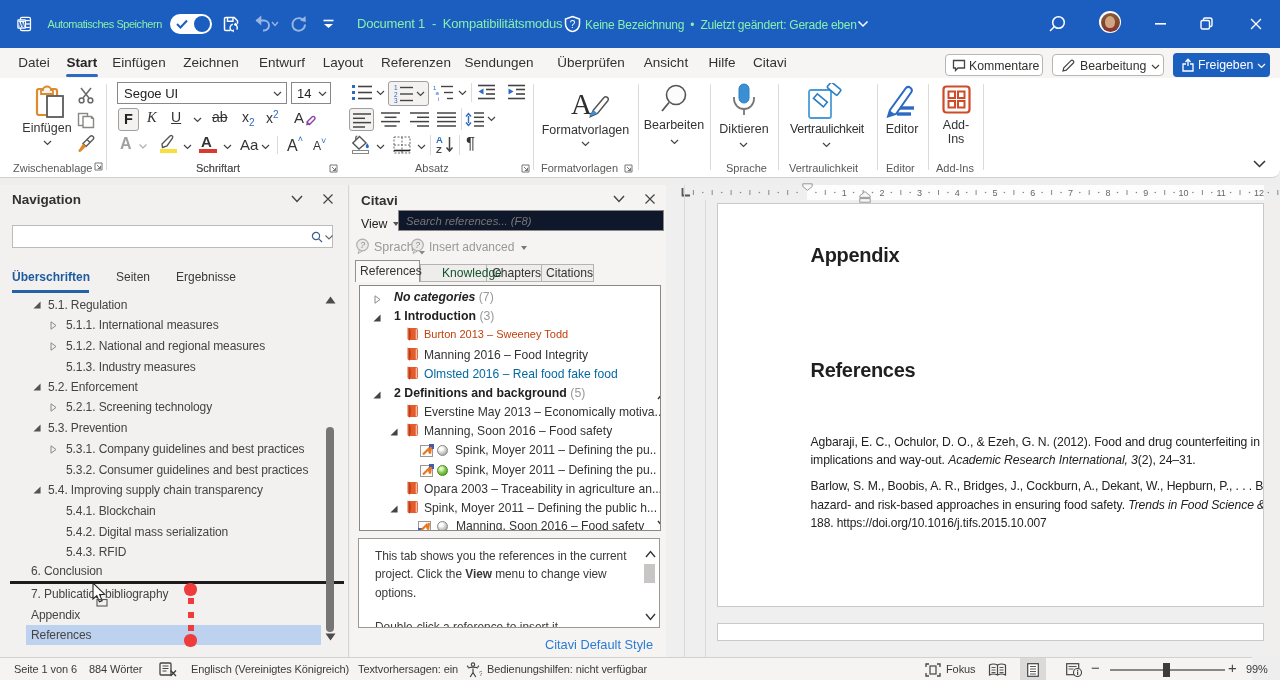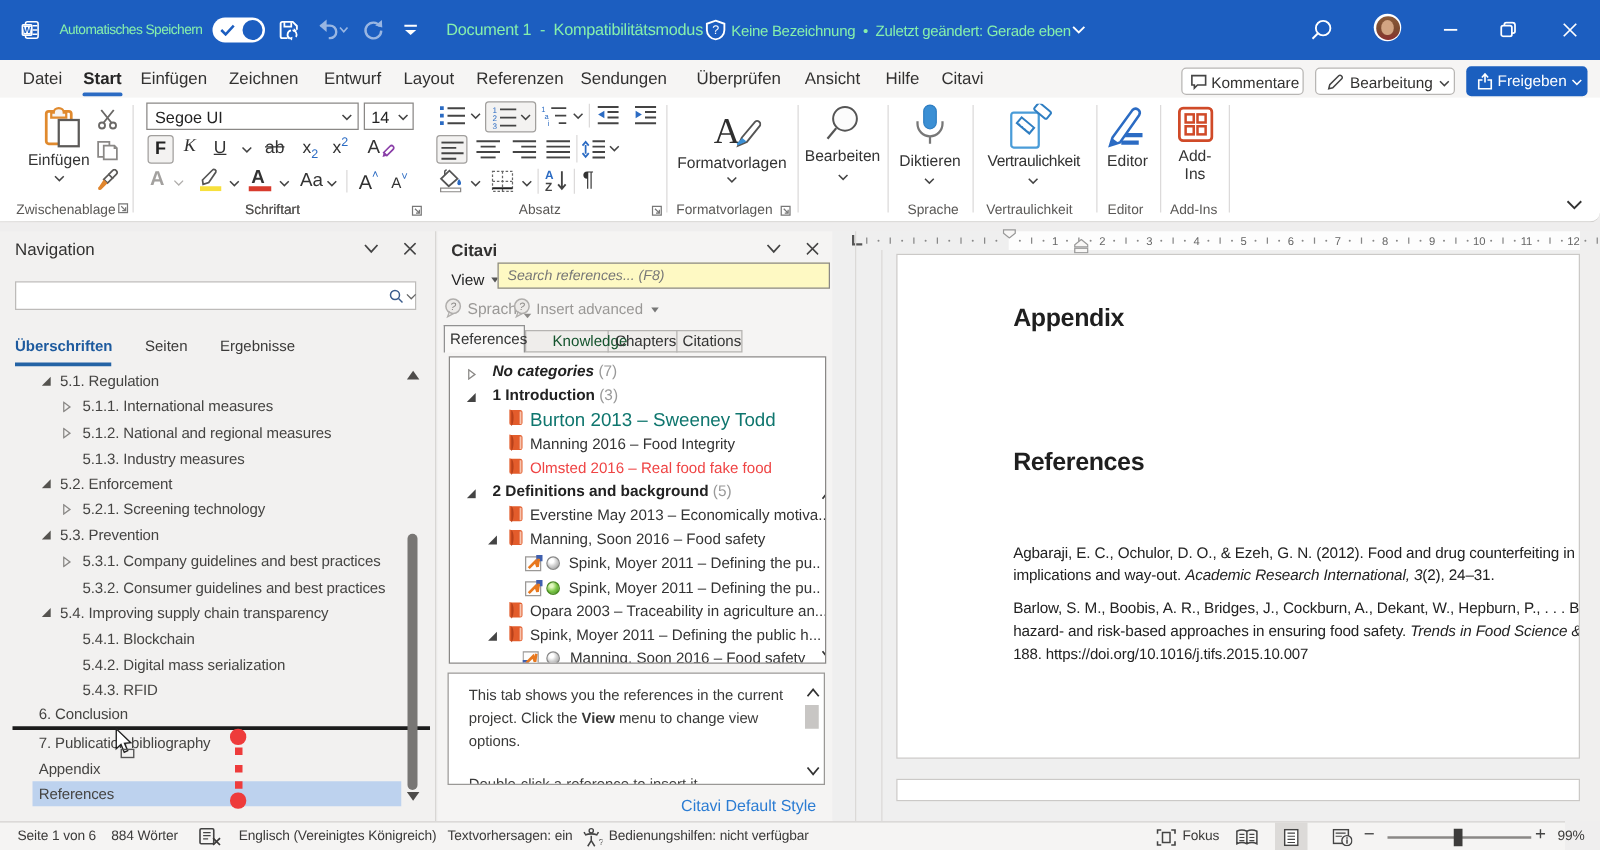--- a/index.html
+++ b/index.html
@@ -421,21 +421,21 @@
       <path d="M1 1 L6.5 6.5 L12 1" stroke="#333" stroke-width="1.5" fill="none"></path>
     </svg>
 
   <div class="glabel" style="left:726px">Sprache</div>
   <div class="glabel" style="left:789px">Vertraulichkeit</div>
   <div class="glabel" style="left:886px">Editor</div>
   <div class="glabel" style="left:936px">Add-Ins</div>
 </div>
 
 <div id="navpane">
-  <div class="abs" style="left:12px;top:7px;font-size:13.5px;font-weight:normal;color:#323130">Navigation</div>
+  <div class="abs" style="left:12px;top:7px;font-size:13.5px;font-weight:bold;color:#323130">Navigation</div>
   <svg class="abs" style="left:291px;top:10px" width="12" height="8" viewBox="0 0 12 8">
       <path d="M1 1 L6 6.5 L11 1" stroke="#444" stroke-width="1.4" fill="none"></path>
     </svg>
   <svg class="abs" style="left:323px;top:9px" width="10" height="10" viewBox="0 0 10 10">
       <path d="M0.5 0.5 L9.5 9.5 M9.5 0.5 L0.5 9.5" stroke="#444" stroke-width="1.2"></path>
     </svg>
   <div class="abs" style="left:12px;top:40px;width:321px;height:23px;background:#fff;border:1px solid #bdbbb9">
     <svg class="abs" style="left:298px;top:5px" width="12" height="12" viewBox="0 0 12 12">
         <circle cx="5" cy="5" r="3.6" fill="none" stroke="#3b5c8c" stroke-width="1.2"></circle>
         <line x1="7.8" y1="7.8" x2="11" y2="11" stroke="#3b5c8c" stroke-width="1.2"></line>
@@ -516,21 +516,21 @@
 <div id="citavipane">
   <div class="abs" style="left:11px;top:7.5px;font-size:13.5px;font-weight:bold;color:#323130">Citavi</div>
   <svg class="abs" style="left:263px;top:10px" width="12" height="8" viewBox="0 0 12 8">
       <path d="M1 1 L6 6.5 L11 1" stroke="#444" stroke-width="1.4" fill="none"></path>
     </svg>
   <svg class="abs" style="left:295px;top:9px" width="10" height="10" viewBox="0 0 10 10">
       <path d="M0.5 0.5 L9.5 9.5 M9.5 0.5 L0.5 9.5" stroke="#444" stroke-width="1.2"></path>
     </svg>
   <div class="abs" style="left:11px;top:31.5px;font-size:12.3px;color:#222">View</div>
   <div class="abs" style="left:43px;top:37px;width:0;height:0;border-left:3px solid transparent;border-right:3px solid transparent;border-top:4px solid #555"></div>
-  <div class="abs" style="left:48px;top:25px;width:266px;height:21px;background:#fef9c3;border:1px solid #8a8886">
+  <div class="abs" style="left:48px;top:25px;width:266px;height:21px;background:#0f172a;border:1px solid #8a8886">
     <div class="abs" style="left:7px;top:3.5px;font-size:11.3px;font-style:italic;color:#777">Search references... (F8)</div>
   </div>
 
   <svg class="abs" style="left:5px;top:53px" width="17" height="17" viewBox="0 0 17 17">
     <circle cx="7.5" cy="7" r="5.8" fill="#eceae8" stroke="#b0aeac" stroke-width="1.2"></circle>
     <path d="M4.5 11.5 l-1.5 4 4-2.2 z" fill="#eceae8" stroke="#b0aeac" stroke-width="1"></path>
     <text x="7.5" y="10" font-size="8.5" fill="#8a8886" text-anchor="middle" font-style="italic">?</text>
   </svg>
   <div class="abs" style="left:24px;top:55px;font-size:12.5px;color:#9a9896">Sprache</div>
   <svg class="abs" style="left:60px;top:53px" width="17" height="17" viewBox="0 0 17 17">
@@ -558,33 +558,33 @@
     <div class="abs" style="left:34px;top:4px;font-size:12.3px;font-weight:bold;font-style:italic;color:#222;white-space:nowrap">No categories <span style="font-weight:normal;font-style:normal;color:#999">(7)</span></div>
     <svg class="abs" style="left:13px;top:28px" width="8" height="8" viewBox="0 0 9 9">
         <path d="M8.5 0.5 V8.5 H0.5 Z" fill="#444"></path>
       </svg>
     <div class="abs" style="left:34px;top:23px;font-size:12.3px;font-weight:bold;color:#222;white-space:nowrap">1 Introduction <span style="font-weight:normal;color:#999">(3)</span></div>
     <svg class="abs" style="left:47px;top:41px" width="12" height="14" viewBox="0 0 12 14">
         <path d="M2 1 h7 a2 2 0 0 1 2 2 v8 a2 2 0 0 1 -2 2 h-7 a1.5 1.5 0 0 1 -1.5-1.5 v-11 z" fill="#e35c2b"></path>
         <path d="M2 1 c2.5 1 2.5 11 0 13" fill="#b8401a"></path>
         <rect x="8.7" y="2.2" width="1.5" height="10" fill="#f6c3ae"></rect>
       </svg>
-    <div class="abs" style="left:64px;top:42px;font-size:15px;color:#0f766e;white-space:nowrap">Burton 2013 – Sweeney Todd</div>
+    <div class="abs" style="left:64px;top:42px;font-size:11px;color:#c2410c;white-space:nowrap">Burton 2013 – Sweeney Todd</div>
     <svg class="abs" style="left:47px;top:61px" width="12" height="14" viewBox="0 0 12 14">
         <path d="M2 1 h7 a2 2 0 0 1 2 2 v8 a2 2 0 0 1 -2 2 h-7 a1.5 1.5 0 0 1 -1.5-1.5 v-11 z" fill="#e35c2b"></path>
         <path d="M2 1 c2.5 1 2.5 11 0 13" fill="#b8401a"></path>
         <rect x="8.7" y="2.2" width="1.5" height="10" fill="#f6c3ae"></rect>
       </svg>
     <div class="abs" style="left:64px;top:62px;font-size:12.1px;color:#333;white-space:nowrap">Manning 2016 – Food Integrity</div>
     <svg class="abs" style="left:47px;top:80px" width="12" height="14" viewBox="0 0 12 14">
         <path d="M2 1 h7 a2 2 0 0 1 2 2 v8 a2 2 0 0 1 -2 2 h-7 a1.5 1.5 0 0 1 -1.5-1.5 v-11 z" fill="#e35c2b"></path>
         <path d="M2 1 c2.5 1 2.5 11 0 13" fill="#b8401a"></path>
         <rect x="8.7" y="2.2" width="1.5" height="10" fill="#f6c3ae"></rect>
       </svg>
-    <div class="abs" style="left:64px;top:81px;font-size:12.1px;color:#ef4444;white-space:nowrap">Olmsted 2016 – Real food fake food</div>
+    <div class="abs" style="left:64px;top:81px;font-size:12.1px;color:#0369a1;white-space:nowrap">Olmsted 2016 – Real food fake food</div>
     <svg class="abs" style="left:13px;top:105px" width="8" height="8" viewBox="0 0 9 9">
         <path d="M8.5 0.5 V8.5 H0.5 Z" fill="#444"></path>
       </svg>
     <div class="abs" style="left:34px;top:100px;font-size:12.3px;font-weight:bold;color:#222;white-space:nowrap">2 Definitions and background <span style="font-weight:normal;color:#999">(5)</span></div>
     <svg class="abs" style="left:47px;top:118px" width="12" height="14" viewBox="0 0 12 14">
         <path d="M2 1 h7 a2 2 0 0 1 2 2 v8 a2 2 0 0 1 -2 2 h-7 a1.5 1.5 0 0 1 -1.5-1.5 v-11 z" fill="#e35c2b"></path>
         <path d="M2 1 c2.5 1 2.5 11 0 13" fill="#b8401a"></path>
         <rect x="8.7" y="2.2" width="1.5" height="10" fill="#f6c3ae"></rect>
       </svg>
     <div class="abs" style="left:64px;top:119px;font-size:12.1px;color:#333;white-space:nowrap">Everstine May 2013 – Economically motiva..</div>

